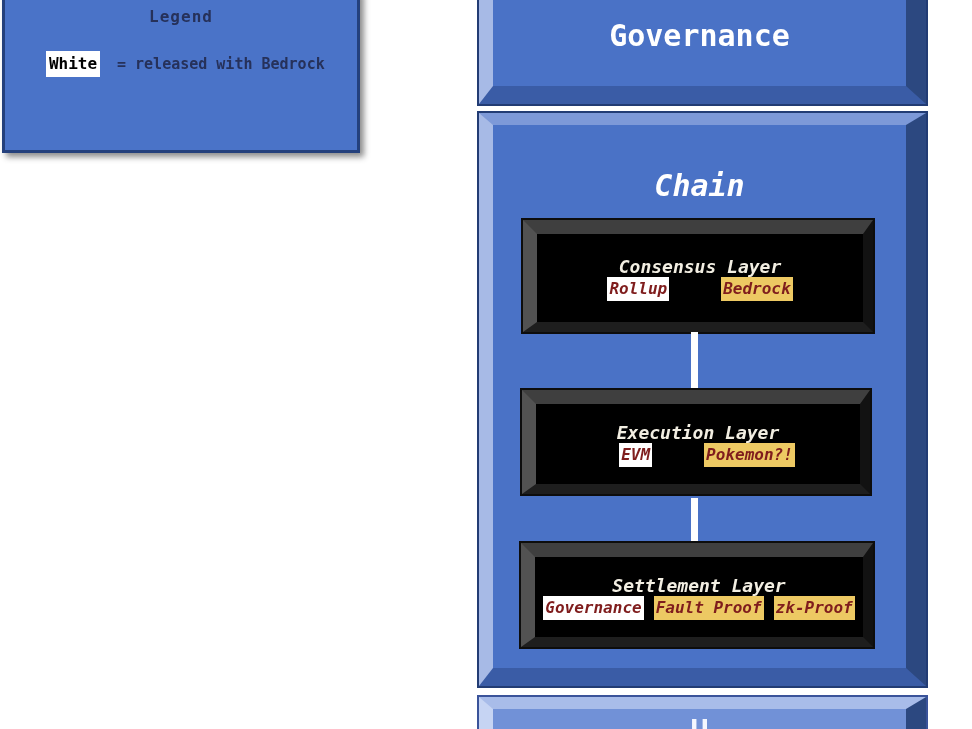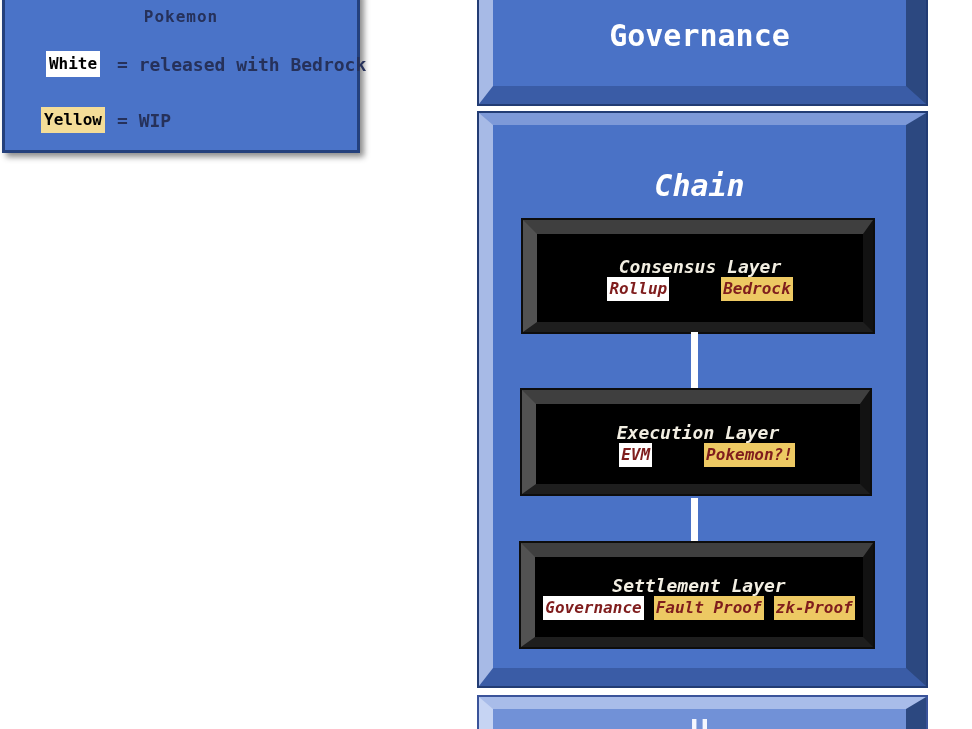--- a/index.html
+++ b/index.html
@@ -18,21 +18,21 @@
     position:absolute;top:14px;left:0;width:100%;text-align:center;
     font-size:16px;color:#26315a;letter-spacing:1px;
   }
   .legend-row{position:absolute;left:24px;display:flex;align-items:center;height:28px;}
   .legend-row.r1{top:57px;}
   .legend-row.r2{top:113px;}
   .swatch-col{width:88px;display:flex;justify-content:center;align-items:flex-end;}
   .swatch{font-size:16px;line-height:24px;padding:1px 3px;color:#000;}
   .swatch-white{background:#ffffff;}
   .swatch-yellow{background:#f4dd98;}
-  .legend-desc{margin-left:0px;font-size:18px;color:#26315a;white-space:pre;}
+  .legend-desc{margin-left:0px;font-size:15px;color:#26315a;white-space:pre;}
 
   
   .box3d{
     position:absolute;box-sizing:border-box;background:#4a72c6;
     border-style:solid;
     border-width:12px 20px 18px 14px;
     border-color:#7d99d8 #2c4880 #3a5ca6 #a7bae6;
     outline:2px solid #223c74;
   }
   .governance{left:479px;top:-40px;width:447px;height:144px;}
@@ -76,32 +76,26 @@
   .connector{position:absolute;width:7px;background:#ffffff;left:198px;}
   .connector.c1{top:207px;height:58px;}
   .connector.c2{top:373px;height:45px;}
 </style>
 </head>
 <body>
 
 <div class="canvas">
 
   <div class="legend">
-    <div class="legend-title">Pokemon</div>
+    <div class="legend-title">Legend</div>
     <div class="legend-row r1">
       <div class="swatch-col">
         <span class="swatch swatch-white">White</span>
       </div>
       <div class="legend-desc">= released with Bedrock</div>
-    </div>
-    <div class="legend-row r2">
-      <div class="swatch-col">
-        <span class="swatch swatch-yellow">Yellow</span>
-      </div>
-      <div class="legend-desc">= WIP</div>
     </div>
   </div>
 
   <div class="box3d governance">
     <div class="box-title">Governance</div>
   </div>
 
   <div class="box3d chain">
     <div class="box-title">Chain</div>
 

